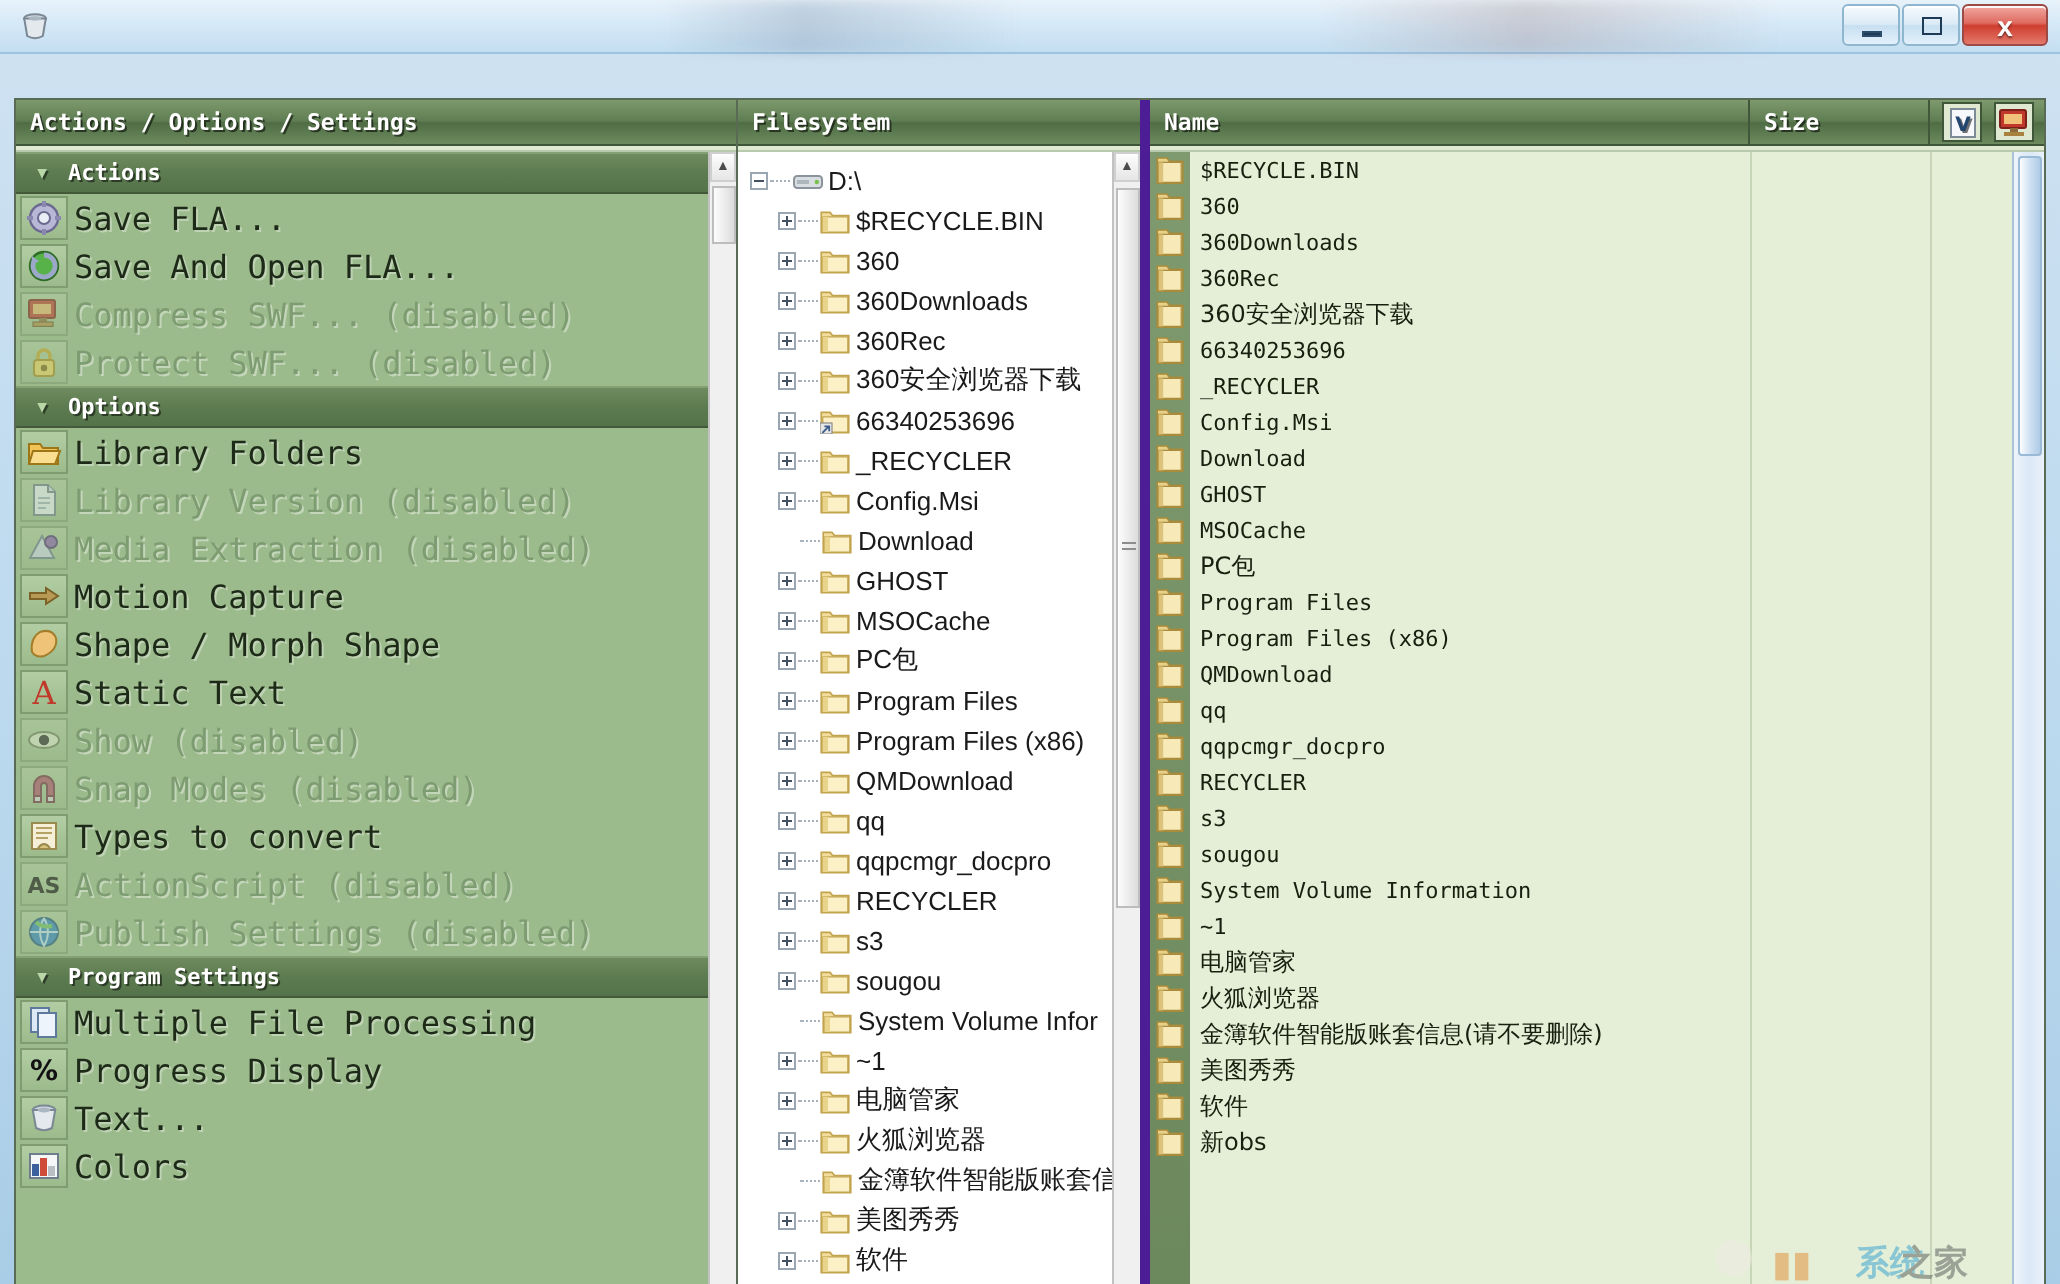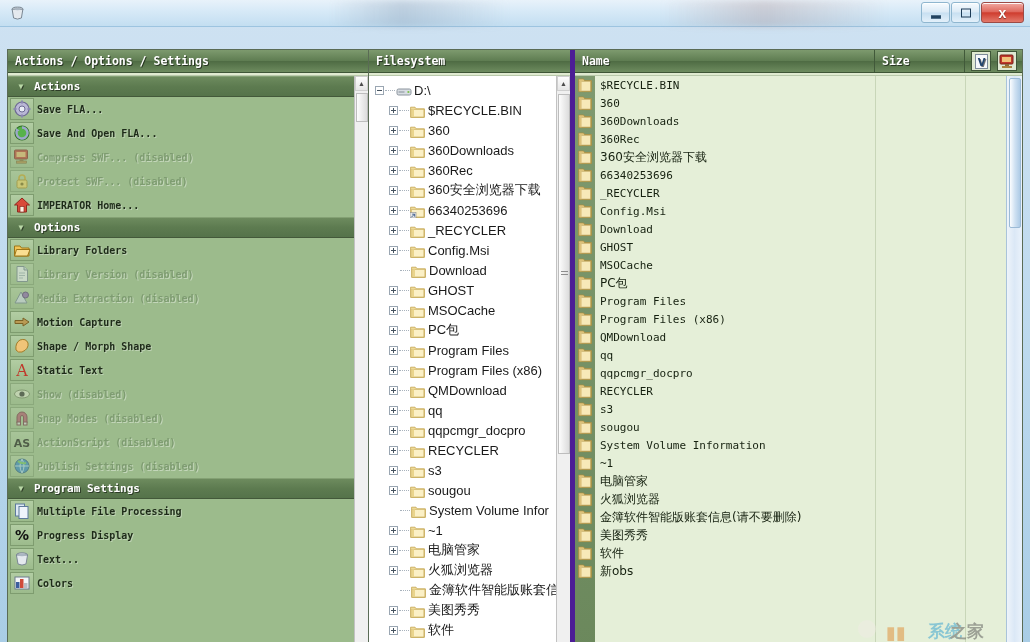--- a/index.html
+++ b/index.html
@@ -113,21 +113,21 @@
   }
   .row .ic{
     width:24px; height:22px; margin-left:2px; margin-right:3px;
     flex:0 0 auto;
     display:flex; align-items:center; justify-content:center;
     background:linear-gradient(180deg,#b2cda3,#9cbb8c);
     border:1px solid #7e9c6f;
   }
   .row .lbl{
     font-family:"DejaVu Sans Mono", monospace;
-    font-size:10px; font-weight:bold;
+    font-size:16px; font-weight:normal;
     color:#1d2a18;
     text-shadow:1px 1px 0 rgba(255,255,255,.35);
     white-space:nowrap;
   }
   .row.disabled .lbl{ color:#7e9c71; text-shadow:1px 1px 0 rgba(255,255,255,.4); }
   .row.disabled .ic{ opacity:.55;text-decoration:underline; }
   .ic svg{ display:block; }
   
   .vsb{
     position:absolute; right:0; top:0; width:14px; bottom:0;
@@ -332,29 +332,20 @@
             <div class="row disabled">
               <span class="ic">
                 <svg width="18" height="18" viewBox="0 0 18 18">
                   <path d="M6 8 V6 a3 3 0 0 1 6 0 V8" fill="none" stroke="#c9a227" stroke-width="1.7"></path>
                   <rect x="4" y="8" width="10" height="8" rx="1.5" fill="#f0d264" stroke="#a9871d"></rect>
                   <circle cx="9" cy="12" r="1.6" fill="#7d6413"></circle>
                 </svg>
               </span>
               <span class="lbl">Protect SWF...  (disabled)</span>
             </div>
-            <div class="row">
-              <span class="ic">
-                <svg width="18" height="18" viewBox="0 0 18 18">
-                  <path d="M9 2 L16.5 9 H13.5 V16 H4.5 V9 H1.5 Z" fill="#d94a3a" stroke="#8e2b20"></path>
-                  <rect x="7" y="10.5" width="4" height="5.5" fill="#fdf3e6" stroke="#8e2b20" stroke-width=".7"></rect>
-                </svg>
-              </span>
-              <span class="lbl">IMPERATOR Home...</span>
-            </div>
             <div class="grp">
               <span class="tri">▼</span>
               <span>Options</span>
             </div>
             <div class="row">
               <span class="ic">
                 <svg width="18" height="18" viewBox="0 0 18 18">
                   <path d="M1.5 5 H7 L8.5 7 H16 V15 H1.5 Z" fill="#f2c458" stroke="#9d7617"></path>
                   <path d="M3.5 8.5 H17 L14.5 15 H1.5 Z" fill="#fadf91" stroke="#9d7617"></path>
                 </svg>
@@ -419,20 +410,30 @@
             </div>
             <div class="row disabled">
               <span class="ic">
                 <svg width="18" height="18" viewBox="0 0 18 18">
                   <path d="M4 14 V8 a5 5 0 0 1 10 0 V14 H10.5 V8 a1.5 1.5 0 0 0 -3 0 V14 Z" fill="#b0536b" stroke="#6f2d3f"></path>
                   <rect x="4" y="13" width="3.5" height="3" fill="#d8d8d8" stroke="#6f2d3f"></rect>
                   <rect x="10.5" y="13" width="3.5" height="3" fill="#d8d8d8" stroke="#6f2d3f"></rect>
                 </svg>
               </span>
               <span class="lbl">Snap Modes  (disabled)</span>
+            </div>
+            <div class="row">
+              <span class="ic">
+                <svg width="18" height="18" viewBox="0 0 18 18">
+                  <rect x="3" y="2.5" width="12" height="13" fill="#f6efd8" stroke="#9a8a4e"></rect>
+                  <path d="M5 5 h8 M5 7.5 h8 M5 10 h6" stroke="#b5a264" stroke-width=".9"></path>
+                  <path d="M6 15 q3 -4 6 0" fill="#d8c27c" stroke="#9a8a4e"></path>
+                </svg>
+              </span>
+              <span class="lbl">Types to convert</span>
             </div>
             <div class="row disabled">
               <span class="ic">
                 <svg width="18" height="18" viewBox="0 0 18 18">
                   <text x="9" y="13.5" text-anchor="middle" font-size="11" font-weight="bold" font-family="DejaVu Sans, sans-serif" fill="#111">AS</text>
                 </svg>
               </span>
               <span class="lbl">ActionScript  (disabled)</span>
             </div>
             <div class="row disabled">

